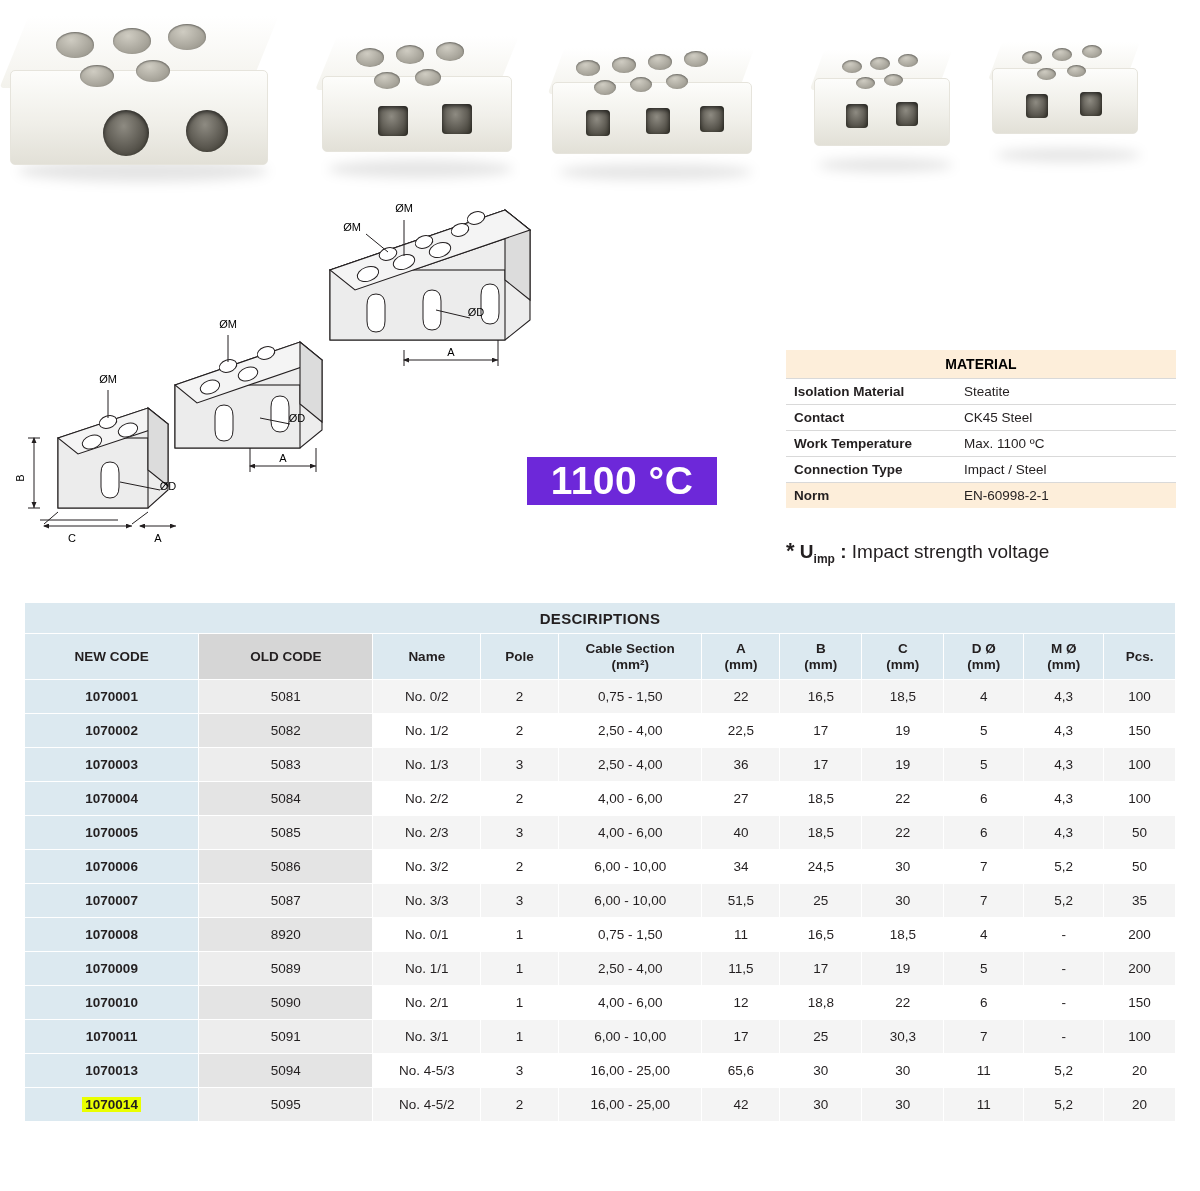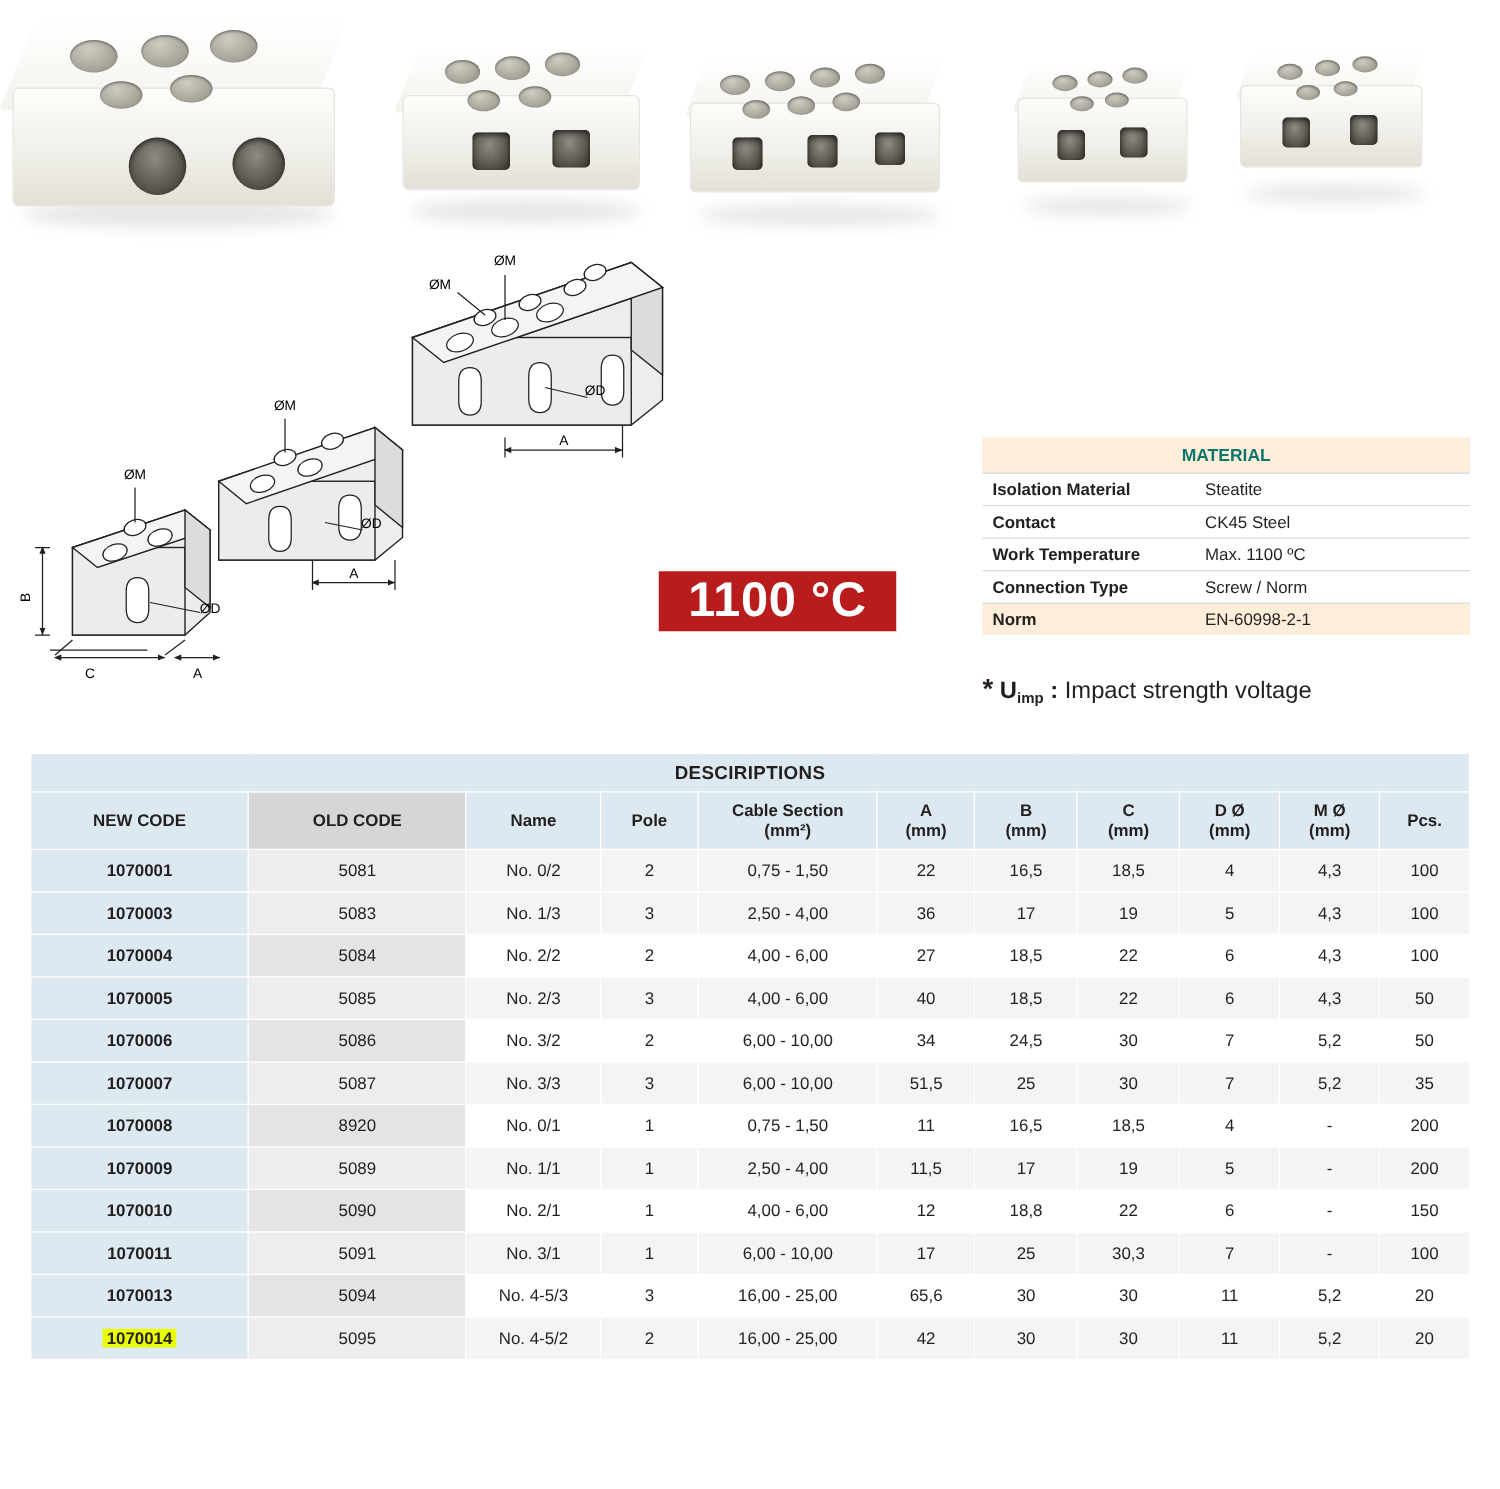--- a/index.html
+++ b/index.html
@@ -24,31 +24,31 @@
   .hole-front { position:absolute; border-radius:4px; background:radial-gradient(ellipse at 45% 35%, #8e8b82 0%, #5d5a52 55%, #343229 100%); box-shadow:inset 0 2px 4px rgba(0,0,0,.6); }
   .shadow-ell { position:absolute; border-radius:50%; background:rgba(0,0,0,.10); filter:blur(6px); }
 
   
   .drawings { position:absolute; left:0; top:190px; width:720px; height:380px; }
   .drawings svg { display:block; }
 
   
   .badge {
     position:absolute; left:527px; top:457px; width:190px; height:48px;
-    background:#b91c1c; color:#ffffff;
+    background:#6d28d9; color:#ffffff;
     font-size:39px; font-weight:bold; letter-spacing:.5px;
     display:flex; align-items:center; justify-content:center;
     font-family:"Liberation Sans", sans-serif;
   }
 
   
   .mat { position:absolute; left:786px; top:350px; width:390px; }
   .mat table { border-collapse:collapse; width:100%; font-size:13.5px; }
   .mat td { padding:5px 8px; border-bottom:1px solid #d9d9d9; }
-  .mat .hdr { background:#fdeeda; text-align:center; font-weight:bold; font-size:14px; padding:6px 4px; color:#0f766e; border-bottom:1px solid #d9d9d9;}
+  .mat .hdr { background:#fdeeda; text-align:center; font-weight:bold; font-size:14px; padding:6px 4px; color:#000000; border-bottom:1px solid #d9d9d9;}
   .mat .k { font-weight:bold; width:170px; }
   .mat .v { }
   .mat tr.alt .k, .mat tr.alt .v { background:#ffffff;margin-left:44px; }
   .mat tr.last td { background:#fdeeda; border-bottom:none; }
 
   .uimp { position:absolute; left:786px; top:538px; font-size:19px; }
   .uimp .star { color:#231f20; font-weight:bold; font-size:22px; }
   .uimp b { font-weight:bold; }
   .uimp sub { font-size:12px; }
 
@@ -271,21 +271,21 @@
       <tr class="alt">
         <td class="k">Contact</td>
         <td class="v">CK45 Steel</td>
       </tr>
       <tr>
         <td class="k">Work Temperature</td>
         <td class="v">Max. 1100 ºC</td>
       </tr>
       <tr class="alt">
         <td class="k">Connection Type</td>
-        <td class="v">Screw / Norm</td>
+        <td class="v">Impact / Steel</td>
       </tr>
       <tr class="last">
         <td class="k">Norm</td>
         <td class="v">EN-60998-2-1</td>
       </tr>
     </tbody>
   </table>
 </div>
 
 <div class="uimp">
@@ -320,20 +320,33 @@
           <td class="d">No. 0/2</td>
           <td class="d">2</td>
           <td class="d">0,75 - 1,50</td>
           <td class="d">22</td>
           <td class="d">16,5</td>
           <td class="d">18,5</td>
           <td class="d">4</td>
           <td class="d">4,3</td>
           <td class="d">100</td>
         </tr>
+        <tr class="even">
+          <td class="code">1070002</td>
+          <td class="old">5082</td>
+          <td class="d">No. 1/2</td>
+          <td class="d">2</td>
+          <td class="d">2,50 - 4,00</td>
+          <td class="d">22,5</td>
+          <td class="d">17</td>
+          <td class="d">19</td>
+          <td class="d">5</td>
+          <td class="d">4,3</td>
+          <td class="d">150</td>
+        </tr>
         <tr class="">
           <td class="code">1070003</td>
           <td class="old">5083</td>
           <td class="d">No. 1/3</td>
           <td class="d">3</td>
           <td class="d">2,50 - 4,00</td>
           <td class="d">36</td>
           <td class="d">17</td>
           <td class="d">19</td>
           <td class="d">5</td>

